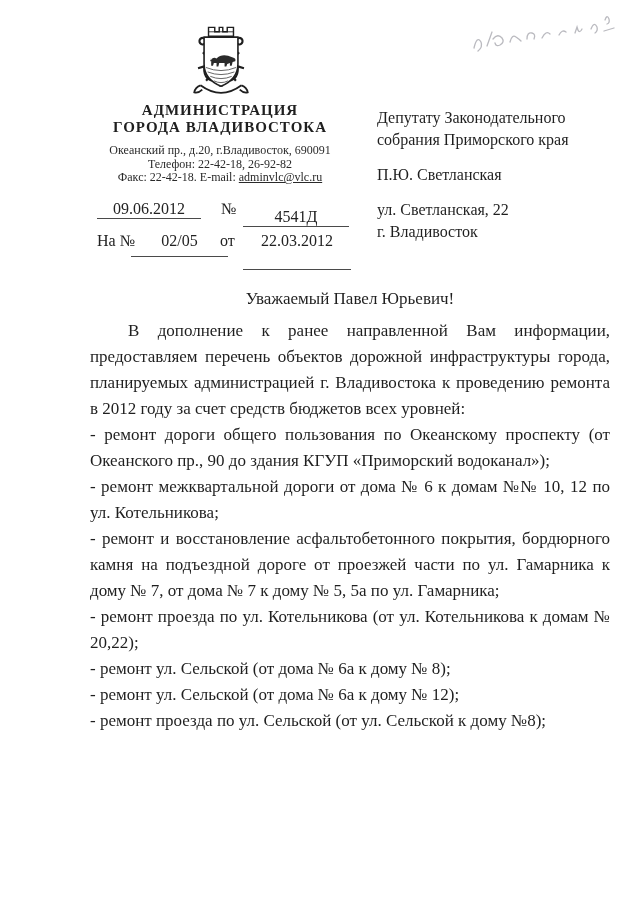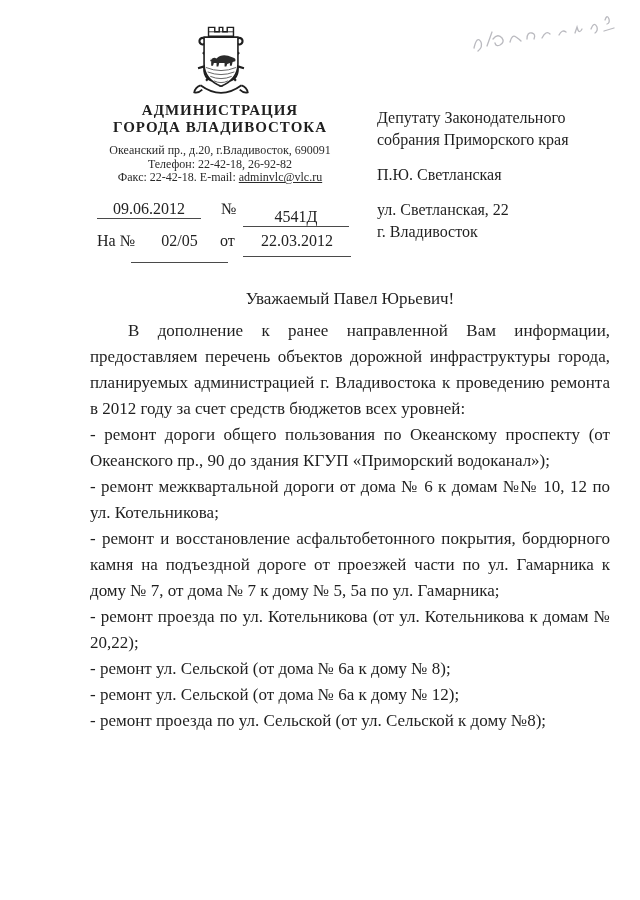--- a/index.html
+++ b/index.html
@@ -23,23 +23,23 @@
     text-align:center;font-size:12px;line-height:13.5px;color:#2a2a2a;
   }
   .lh-contacts .email{text-decoration:underline;}
   
   .ref{position:absolute;font-size:16px;color:#222;}
   .ref-cell{border-bottom:1px solid #4a4a4a;text-align:center;display:block;}
   .ref-date{left:97px;top:200px;width:104px;}
   .ref-no-sign{left:221px;top:200px;}
   .ref-number{left:243px;top:200px;width:106px;margin-top:8px;}
   .ref-na{left:97px;top:232px;}
-  .ref-in-number{left:131px;top:232px;width:97px;padding-bottom:12px;}
+  .ref-in-number{left:131px;top:232px;width:97px;padding-bottom:6px;}
   .ref-ot{left:220px;top:232px;}
-  .ref-in-date{left:243px;top:232px;width:108px;padding-bottom:6px;}
+  .ref-in-date{left:243px;top:232px;width:108px;padding-bottom:19px;}
   
   .recipient{
     position:absolute;left:377px;top:107px;width:240px;
     font-size:16px;line-height:22px;
   }
   .recipient p{margin:0;}
   .recipient .gap{margin-top:13px;}
   
   .body-block{
     position:absolute;left:90px;top:286px;width:520px;

